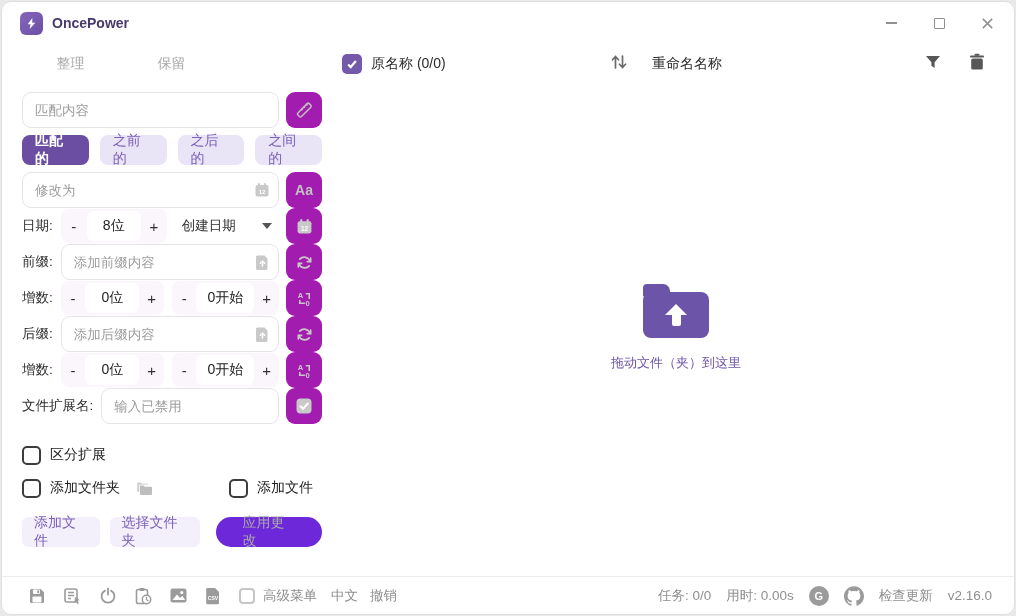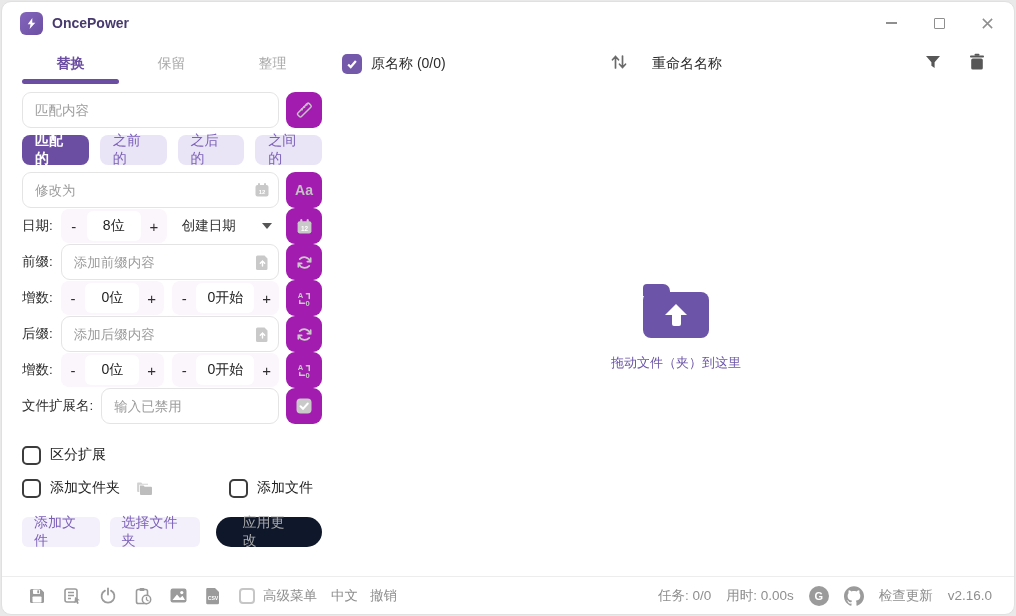--- a/index.html
+++ b/index.html
@@ -63,21 +63,21 @@
   .check-grid { margin-top:18px; }
   .crow { display:flex; align-items:center; height:26px; margin-bottom:7px; }
   .copt { display:flex; align-items:center; gap:9px; cursor:pointer; }
   .copt.c1 { width:207px; }
   .cbox-off { width:19px; height:19px; border:2px solid #3c3c3c; border-radius:5px; background:#fff; flex:none; }
   .copt-label { font-size:14px; color:#222; white-space:nowrap; }
   .folder-mini { margin-left:7px; line-height:0; }
 
   .actions { display:flex; align-items:center; gap:10px; margin-top:16px; }
   .act-btn { height:30px; padding:0 12px; border-radius:6px; background:#F4F0FB; color:#7C61B8; font-size:14px; display:flex; align-items:center; cursor:pointer; }
-  .apply-btn { height:30px; padding:0 26px; margin-left:6px; border-radius:16px; background:#0f172a; color:#ababab; font-size:14px; display:flex; align-items:center; cursor:default; }
+  .apply-btn { height:30px; padding:0 26px; margin-left:6px; border-radius:16px; background:#6d28d9; color:#ababab; font-size:14px; display:flex; align-items:center; cursor:default; }
 
   
   .dropzone { position:absolute; left:336px; right:0; top:0; bottom:0; display:flex; flex-direction:column; align-items:center; justify-content:center; }
   .folder-big { width:66px; height:46px; background:#6C55A8; border-radius:8px; position:relative; margin-bottom:16px; display:flex; align-items:center; justify-content:center; flex-direction:column; }
   .folder-big::before { content:''; position:absolute; top:-8px; left:0; width:27px; height:12px; background:#6C55A8; border-radius:4px 7px 0 0; }
   .up-tri { width:0; height:0; border-left:11px solid transparent; border-right:11px solid transparent; border-bottom:11px solid #fff; }
   .up-stem { width:9px; height:11px; background:#fff; border-radius:0 0 2px 2px; }
   .drop-hint { font-size:13px; color:#6C55A8; }
 
   
@@ -116,28 +116,25 @@
       <div class="wc wc-close">
         <svg viewBox="0 0 14 14">
               <path d="M2 2 L12 12 M12 2 L2 12"></path>
             </svg>
       </div>
     </div>
   </div>
 
   <div class="header">
     <div class="tabs">
-      <div class="tab active">
-            <span>替换</span>
+      <div class="tab">
+            <span>整理</span>
           </div>
       <div class="tab">
             <span>保留</span>
-          </div>
-      <div class="tab">
-            <span>整理</span>
           </div>
     </div>
     <div class="orig-check">
       <div class="cbox-on">
         <svg viewBox="0 0 14 14">
               <path d="M2.5 7.5 L5.5 10.5 L11.5 3.5"></path>
             </svg>
       </div>
       <span class="orig-label">原名称 (0/0)</span>
     </div>

